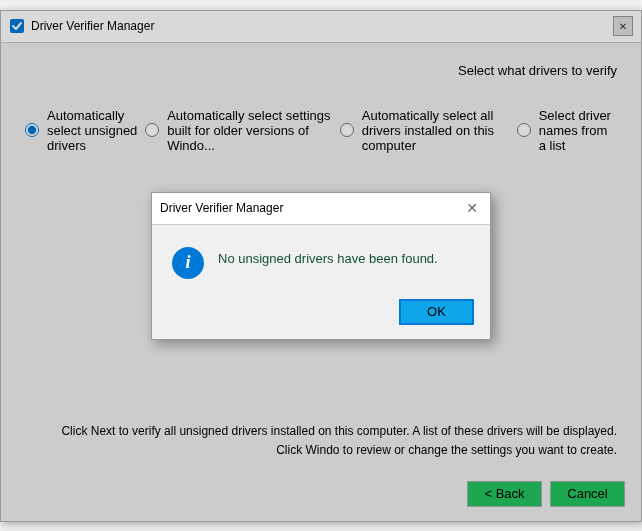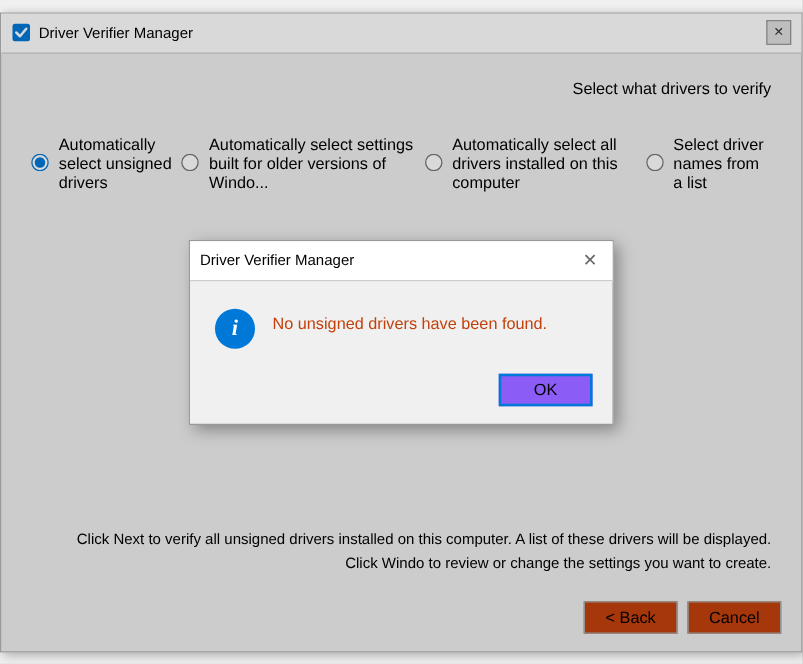--- a/index.html
+++ b/index.html
@@ -135,21 +135,21 @@
       padding: 10px 16px 14px 16px;
       gap: 8px;
       flex-shrink: 0;
     }
 
     .btn {
       min-width: 75px;
       height: 26px;
       padding: 4px 12px;
       border: 1px solid #adadad;
-      background: #c2410c;
+      background: #22c55e;
       font-size: 13px;
       cursor: pointer;
       color: #000;
       font-family: 'Segoe UI', Tahoma, Geneva, Verdana, sans-serif;
     }
 
     
     .modal-overlay {
       position: absolute;
       top: 0; left: 0; right: 0; bottom: 0;
@@ -216,37 +216,37 @@
       font-size: 18px;
       font-weight: bold;
       font-style: italic;
       font-family: Georgia, serif;
       flex-shrink: 0;
       margin-top: 2px;
     }
 
     .modal-message {
       font-size: 13px;
-      color: #c2410c;
+      color: #14532d;
       line-height: 1.5;
       padding-top: 4px;
     }
 
     .modal-footer {
       padding: 4px 16px 14px 16px;
       display: flex;
       justify-content: flex-end;
     }
 
     .btn-ok {
       min-width: 75px;
       height: 26px;
       padding: 0 12px;
       border: 2px solid #0078d7;
-      background: #8b5cf6;
+      background: #0ea5e9;
       font-size: 13px;
       cursor: pointer;
       color: #000;
       font-family: 'Segoe UI', Tahoma, Geneva, Verdana, sans-serif;
     }
 
     
     .check-icon {
       width: 16px;
       height: 16px;

